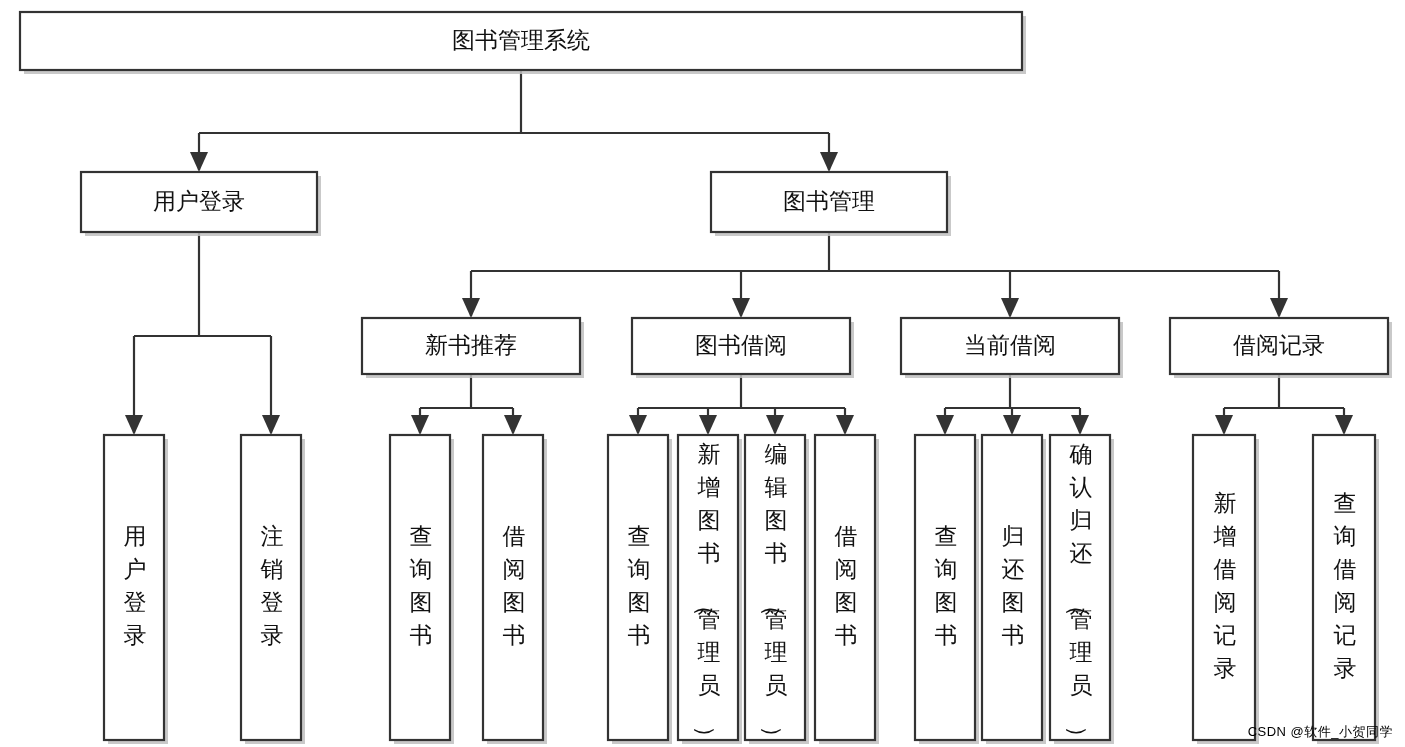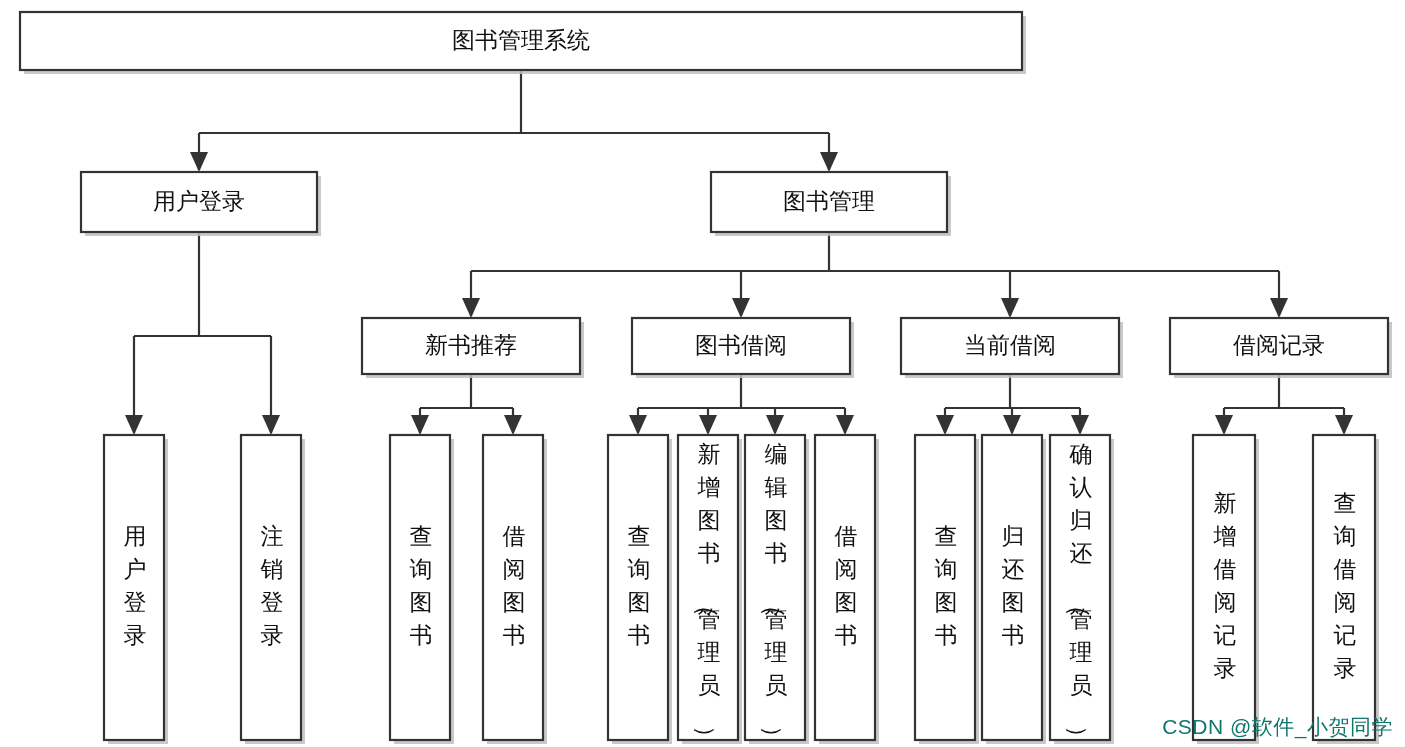--- a/index.html
+++ b/index.html
@@ -57,22 +57,22 @@
     text-anchor: middle;
   }
   .label-v {
     font-size: 23px;
     text-anchor: middle;
   }
   .watermark {
     position: absolute;
     right: 12px;
     bottom: 6px;
-    font-size: 21px;
-    color: #0f766e;
+    font-size: 13px;
+    color: #000000;
     font-family: "Liberation Sans", "DejaVu Sans", sans-serif;
     white-space: nowrap;
     letter-spacing: 0.5px;
   }
 </style>
 </head>
 <body>
 
 <div id="diagram-root">
 

